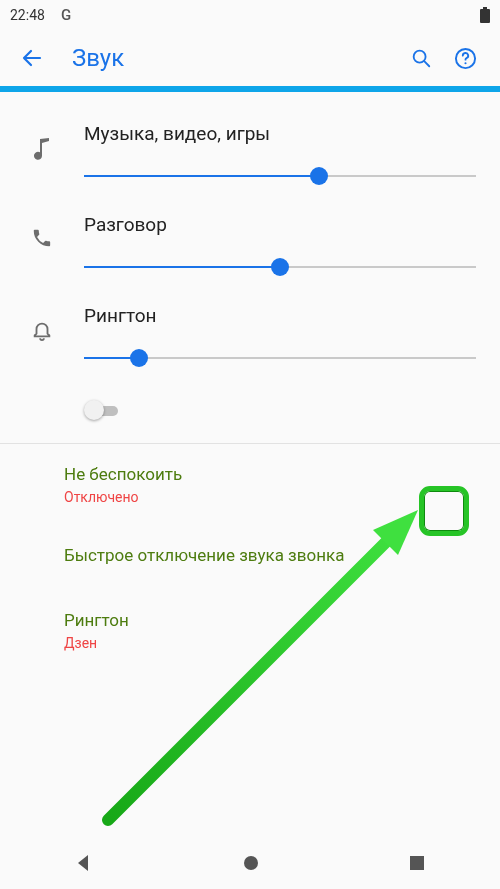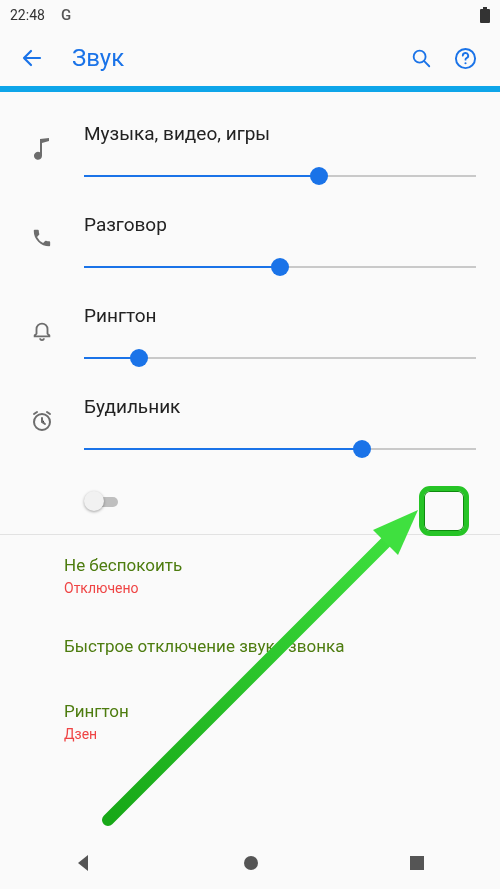--- a/index.html
+++ b/index.html
@@ -124,38 +124,20 @@
     <div class="main">
       <div class="label">Рингтон</div>
       <div class="slider-track">
         <div class="track-bg"></div>
           <div class="track-fill" style="width:14%"></div>
           <div class="thumb" style="left:14%"></div>
       </div>
     </div>
   </div>
 
-  <div class="slider-row">
-    <div class="icon-col">
-        <span>
-      <svg width="24" height="24" viewBox="0 0 24 24">
-            <circle cx="12" cy="13" r="8" fill="none" stroke="#6d6d6d" stroke-width="2"></circle>
-            <path stroke="#6d6d6d" stroke-width="2" stroke-linecap="round" d="M12 9v4l3 2M4 5l3-2M20 5l-3-2"></path>
-          </svg>
-    </span>
-      </div>
-    <div class="main">
-      <div class="label">Будильник</div>
-      <div class="slider-track">
-        <div class="track-bg"></div>
-          <div class="track-fill" style="width:71%"></div>
-          <div class="thumb" style="left:71%"></div>
-      </div>
-    </div>
-  </div>
 
   <div class="switch-row">
     <div class="switch">
       <div class="bar"></div>
         <div class="knob"></div>
     </div>
   </div>
 
   <div class="divider"></div>
 

